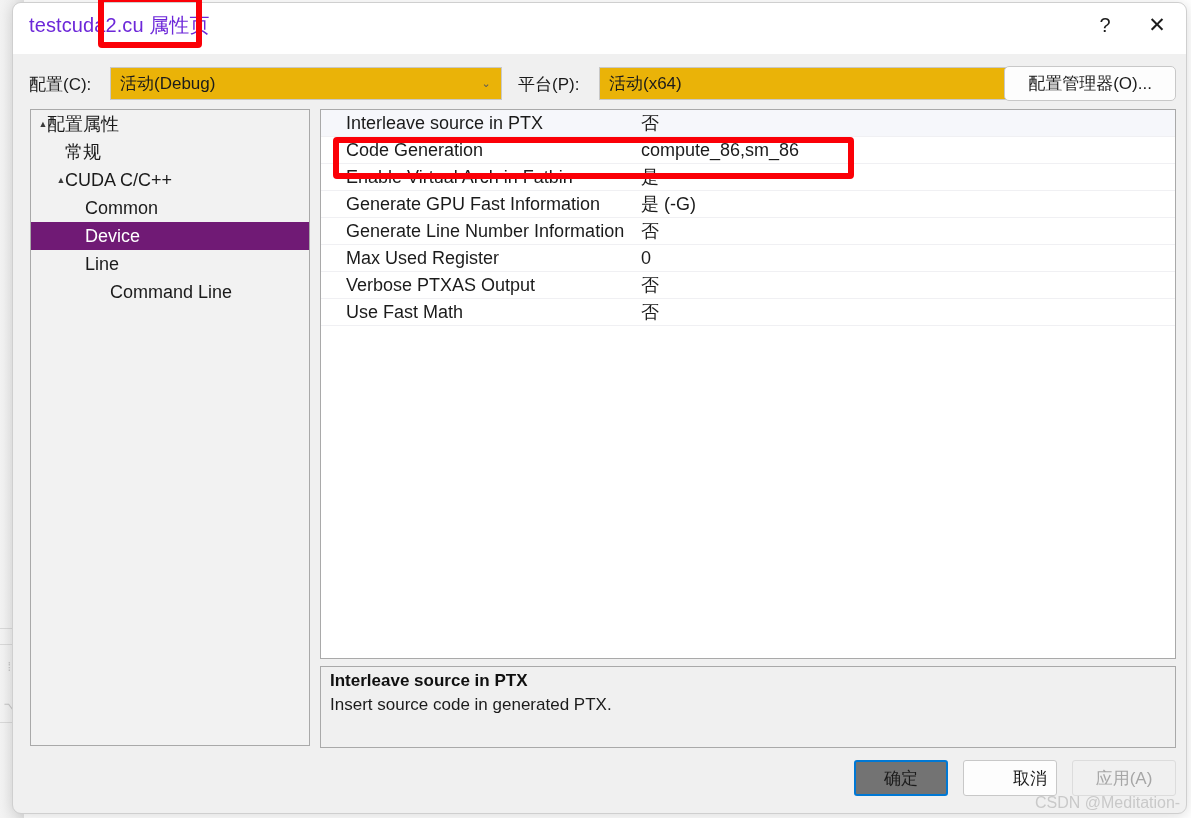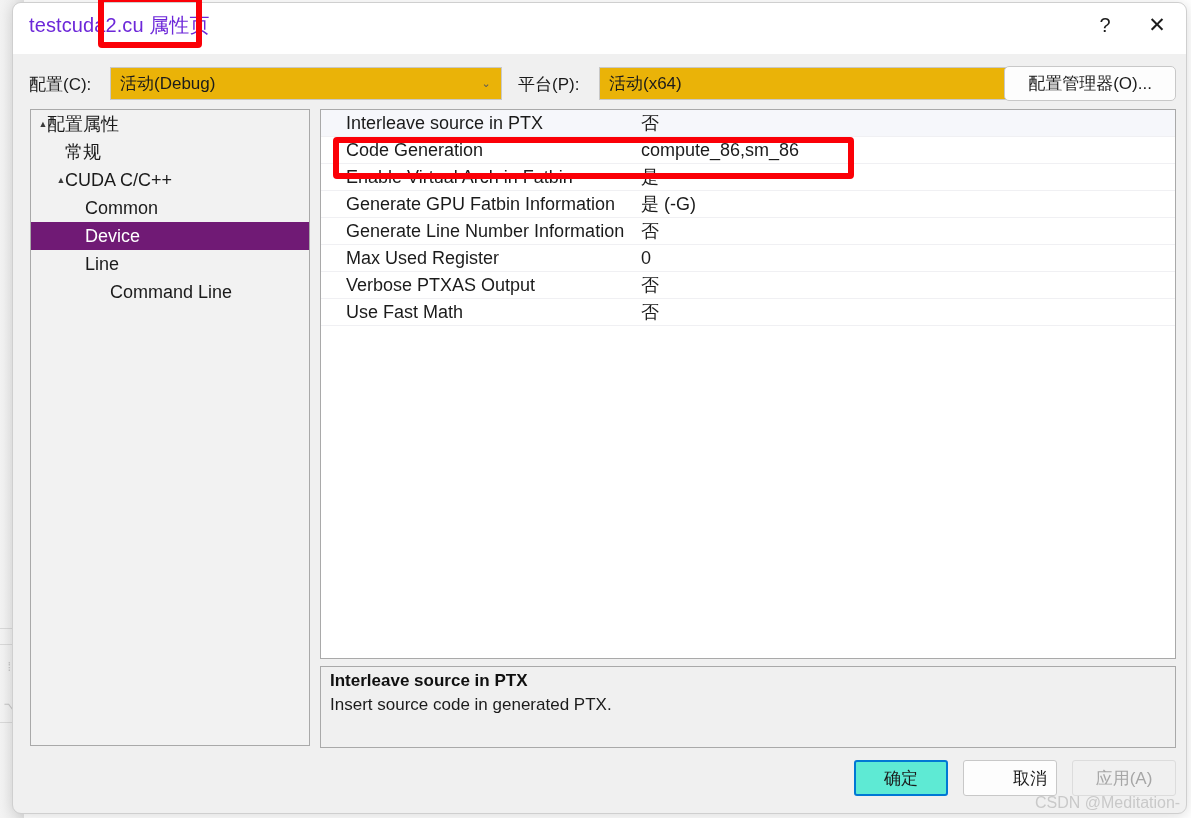--- a/index.html
+++ b/index.html
@@ -146,21 +146,21 @@
     position: absolute; left: 9px; top: 28px;
     font-size: 17px; color: #1b1b1b; white-space: nowrap;
   }
 
   
   .fbtn {
     position: absolute; top: 757px; height: 36px;
     display: flex; align-items: center; justify-content: center;
     font-size: 17px; border-radius: 3px; white-space: nowrap;
   }
-  #ok-btn     { left: 841px; width: 94px; background:#5eead4; border:2px solid #0078d4; color:#1b1b1b; }
+  #ok-btn     { left: 841px; width: 94px; background:#737373; border:2px solid #0078d4; color:#1b1b1b; }
   #cancel-btn { left: 950px; width: 94px; background:#fdfdfd; border:1px solid #c8c8c8; color:#1b1b1b;padding-left:40px; }
   #apply-btn  { left: 1059px; width: 104px; background:#f0f0f0; border:1px solid #dcdcdc; color:#a6a6a6; }
 
   
   .annot {
     position: absolute; border: 6px solid #fb0007; border-radius: 4px;
     pointer-events: none;
   }
   #annot-title { left: 98px; top: -4px; width: 104px; height: 52px; }
   #annot-row   { left: 333px; top: 137px; width: 521px; height: 42px; }
@@ -238,21 +238,21 @@
       </div>
       <div class="prow">
         <span class="pname">Code Generation</span>
         <span class="pval ul">compute_86,sm_86</span>
       </div>
       <div class="prow">
         <span class="pname">Enable Virtual Arch in Fatbin</span>
         <span class="pval">是</span>
       </div>
       <div class="prow">
-        <span class="pname">Generate GPU Fatbin Information</span>
+        <span class="pname">Generate GPU Fast Information</span>
         <span class="pval">是 (-G)</span>
       </div>
       <div class="prow">
         <span class="pname">Generate Line Number Information</span>
         <span class="pval">否</span>
       </div>
       <div class="prow">
         <span class="pname">Max Used Register</span>
         <span class="pval">0</span>
       </div>

